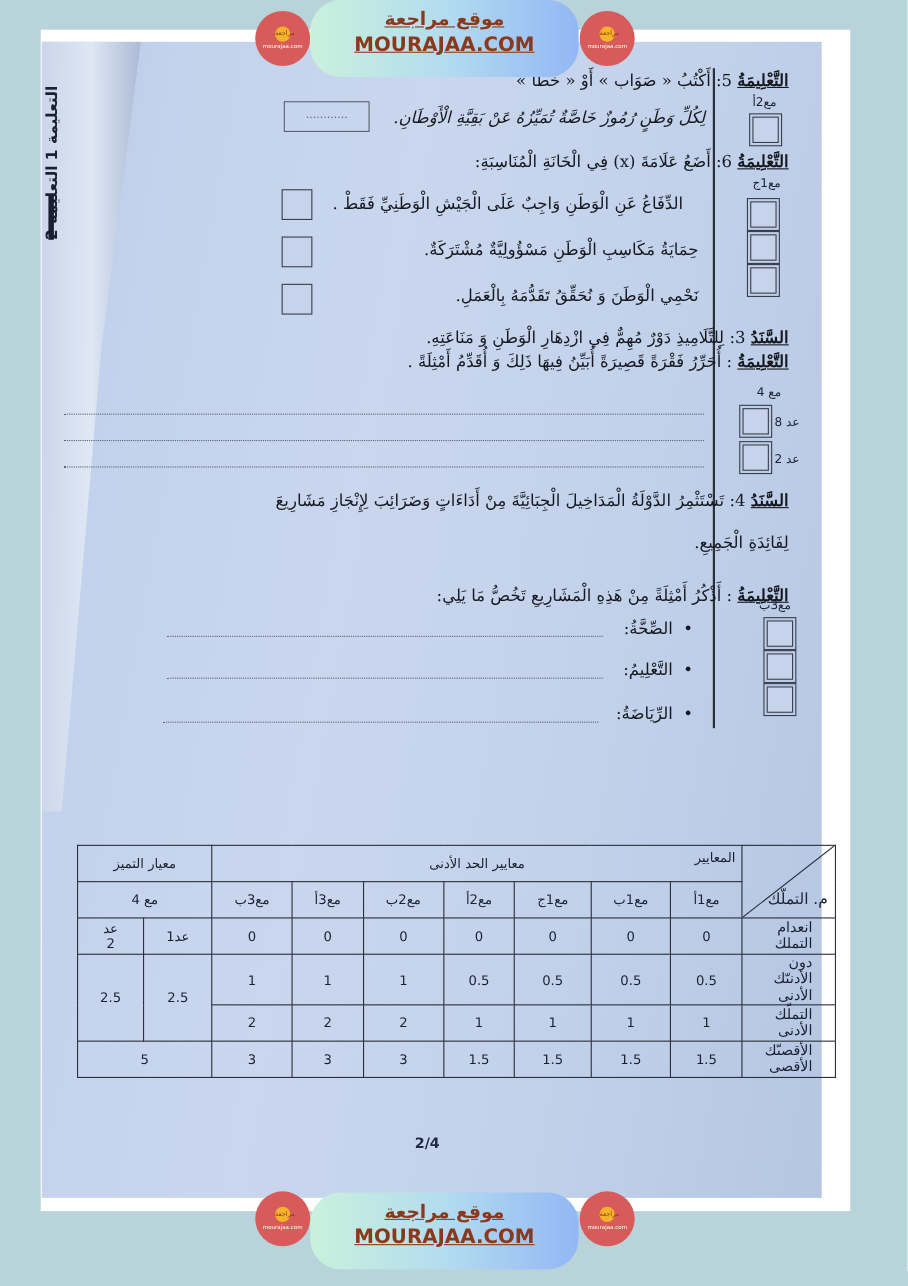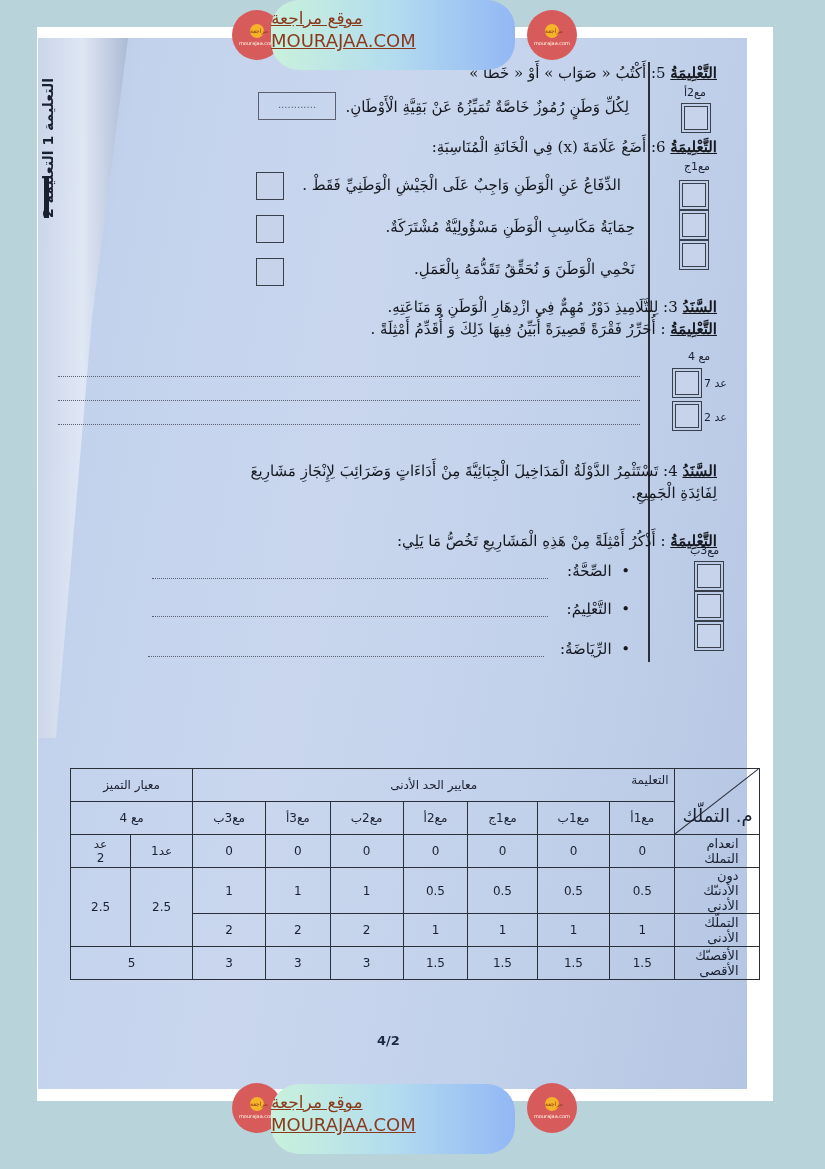--- a/index.html
+++ b/index.html
@@ -50,29 +50,29 @@
   table.grid {
     position: absolute; left: 70px; top: 768px; width: 658px; border-collapse: collapse;
     direction: rtl; font-size: 12px; color: #1b2030;
   }
   table.grid td {
     border: 1.5px solid #2a2f3a; text-align: center; height: 33px; padding: 0 20px;
   }
   .diag-cell { position: relative; width: 160px; }
   .diag-cell svg { position: absolute; left: 0; top: 0; width: 100%; height: 100%; }
   .diag-top { position: absolute; right: 90px; top: 4px; font-size: 12px; }
-  .diag-bot { position: absolute; right: 6px; bottom: 8px; font-size: 18px; }
+  .diag-bot { position: absolute; right: 6px; bottom: 8px; font-size: 14px; }
   .rowhead { text-align: right !important; font-size: 13px; }
   .pagenum {
     position: absolute; left: 377px; top: 1033px; font-size: 13px; color: #1e2a44; font-weight: bold;
   }
   .banner {
-    position: absolute; left: 271px; width: 244px; height: 70px; border-radius: 28px;
+    position: absolute; left: 282px; width: 244px; height: 70px; border-radius: 28px;
     background: linear-gradient(90deg, #c9f1dc 0%, #b3dcef 50%, #93b7f5 100%);
-    color: #8a3a1c; font-weight: normal;
+    text-align: center; color: #8a3a1c; font-weight: bold;
   }
   .banner .ar { font-size: 17px; text-decoration: underline; margin-top: 8px; font-family: "DejaVu Sans", sans-serif; }
   .banner .en { font-size: 18px; text-decoration: underline; font-family: "DejaVu Sans", sans-serif; margin-top: 2px; }
   .badge {
     position: absolute; width: 50px; height: 50px; border-radius: 50%; background: #d85b5b;
     display: flex; flex-direction: column; align-items: center; justify-content: center;
   }
   .badge .dot { width: 14px; height: 14px; border-radius: 50%; background: #f6b32a; font-size: 6px; color: #8a3a1c; text-align: center; line-height: 14px; }
   .badge .tiny { font-size: 5px; color: #ffe; margin-top: 2px; line-height: 6px; text-align: center; }
 </style>
@@ -86,21 +86,21 @@
   <div class="fold-marks">التعليمة 1 التعليمة 2</div>
   <div class="fold-bar"></div>
 </div>
 
 <div class="vrule"></div>
 
 <div class="line" style="top:64px;margin-left:36px;">
   <b>التَّعْلِيمَةُ</b>
   <span>5: أَكْتُبُ « صَوَاب » أَوْ « خَطَأ »</span>
 </div>
-<div class="line" style="top:98px; right:196px;">لِكُلِّ وَطَنٍ رُمُوزٌ خَاصَّةٌ تُمَيِّزُهُ عَنْ بَقِيَّةِ الْأَوْطَانِ.</div>
+<div class="line" style="top:98px; right:184px;font-style:italic;">لِكُلِّ وَطَنٍ رُمُوزٌ خَاصَّةٌ تُمَيِّزُهُ عَنْ بَقِيَّةِ الْأَوْطَانِ.</div>
 <div class="answer-box" style="left:258px; top:92px;">............</div>
 
 <div class="line" style="top:138px;">
   <b>التَّعْلِيمَةُ</b>
   <span>6: أَضَعُ عَلَامَةَ (x) فِي الْخَانَةِ الْمُنَاسِبَةِ:</span>
 </div>
 <div class="line" style="top:176px; right:204px;">الدِّفَاعُ عَنِ الْوَطَنِ وَاجِبٌ عَلَى الْجَيْشِ الْوَطَنِيِّ فَقَطْ .</div>
 <div class="box" style="left:256px; top:172px;"></div>
 <div class="line" style="top:218px; right:190px;">حِمَايَةُ مَكَاسِبِ الْوَطَنِ مَسْؤُولِيَّةٌ مُشْتَرَكَةٌ.</div>
 <div class="box" style="left:256px; top:215px;"></div>
@@ -112,21 +112,21 @@
   <span>3: لِلتَّلَامِيذِ دَوْرٌ مُهِمٌّ فِي ازْدِهَارِ الْوَطَنِ وَ مَنَاعَتِهِ.</span>
 </div>
 <div class="line" style="top:320px;">
   <b>التَّعْلِيمَةُ</b>
   <span>: أُحَرِّرُ فَقْرَةً قَصِيرَةً أُبَيِّنُ فِيهَا ذَلِكَ وَ أُقَدِّمُ أَمْثِلَةً .</span>
 </div>
 <div class="dotline" style="left:58px; top:376px; width:582px;"></div>
 <div class="dotline" style="left:58px; top:400px; width:582px;"></div>
 <div class="dotline" style="left:58px; top:424px; width:582px;"></div>
 
-<div class="line" style="top:462px;">
+<div class="line" style="top:446px;">
   <b>السَّنَدُ</b>
   <span>4: تَسْتَثْمِرُ الدَّوْلَةُ الْمَدَاخِيلَ الْجِبَائِيَّةَ مِنْ أَدَاءَاتٍ وَضَرَائِبَ لِإِنْجَازِ مَشَارِيعَ</span>
 </div>
 <div class="line" style="top:484px;">لِفَائِدَةِ الْجَمِيعِ.</div>
 <div class="line" style="top:532px;">
   <b>التَّعْلِيمَةُ</b>
   <span>: أَذْكُرُ أَمْثِلَةً مِنْ هَذِهِ الْمَشَارِيعِ تَخُصُّ مَا يَلِي:</span>
 </div>
 
 <div class="line" style="top:562px; right:195px;">
@@ -144,37 +144,37 @@
 
 <div class="label-sm" style="left:684px; top:86px;">مع2أ</div>
 <div class="box dbl" style="left:684px; top:106px;"></div>
 <div class="label-sm" style="left:684px; top:160px;">مع1ج</div>
 <div class="box dbl" style="left:682px; top:183px;"></div>
 <div class="box dbl" style="left:682px; top:213px;"></div>
 <div class="box dbl" style="left:682px; top:243px;"></div>
 
 <div class="label-sm" style="left:688px; top:350px;">مع 4</div>
 <div class="box dbl" style="left:675px; top:371px;"></div>
-<div class="label-sm" style="left:704px; top:377px;">عد 7</div>
+<div class="label-sm" style="left:704px; top:377px;">عد 8</div>
 <div class="box dbl" style="left:675px; top:404px;"></div>
 <div class="label-sm" style="left:704px; top:411px;">عد 2</div>
 
 <div class="label-sm" style="left:690px; top:544px;">مع3ب</div>
 <div class="box dbl" style="left:697px; top:564px;"></div>
 <div class="box dbl" style="left:697px; top:594px;"></div>
 <div class="box dbl" style="left:697px; top:624px;"></div>
 
 <table class="grid">
   <tbody>
       <tr>
     <td rowspan="2" class="diag-cell">
       <svg viewBox="0 0 160 66" preserveAspectRatio="none">
             <line x1="0" y1="66" x2="160" y2="0" stroke="#2a2f3a" stroke-width="1.2"></line>
           </svg>
-      <span class="diag-top">التعليمة</span>
+      <span class="diag-top">المعايير</span>
       <span class="diag-bot">م. التملّك</span>
     </td>
     <td colspan="7">معايير الحد الأدنى</td>
     <td colspan="2">معيار التميز</td>
   </tr>
   <tr>
     <td>مع1أ</td>
     <td>مع1ب</td>
     <td>مع1ج</td>
     <td>مع2أ</td>
@@ -224,21 +224,21 @@
     <td>1.5</td>
     <td>1.5</td>
     <td>3</td>
     <td>3</td>
     <td>3</td>
     <td colspan="2">5</td>
   </tr>
 </tbody>
   </table>
 
-<div class="pagenum">4/2</div>
+<div class="pagenum">2/4</div>
 
 <div class="badge" style="left:232px; top:10px;">
   <div class="dot">مراجعة</div>
   <div class="tiny">mourajaa.com</div>
 </div>
 <div class="banner" style="top:0px;">
   <div class="ar">موقع مراجعة</div>
   <div class="en">MOURAJAA.COM</div>
 </div>
 <div class="badge" style="left:527px; top:10px;">

